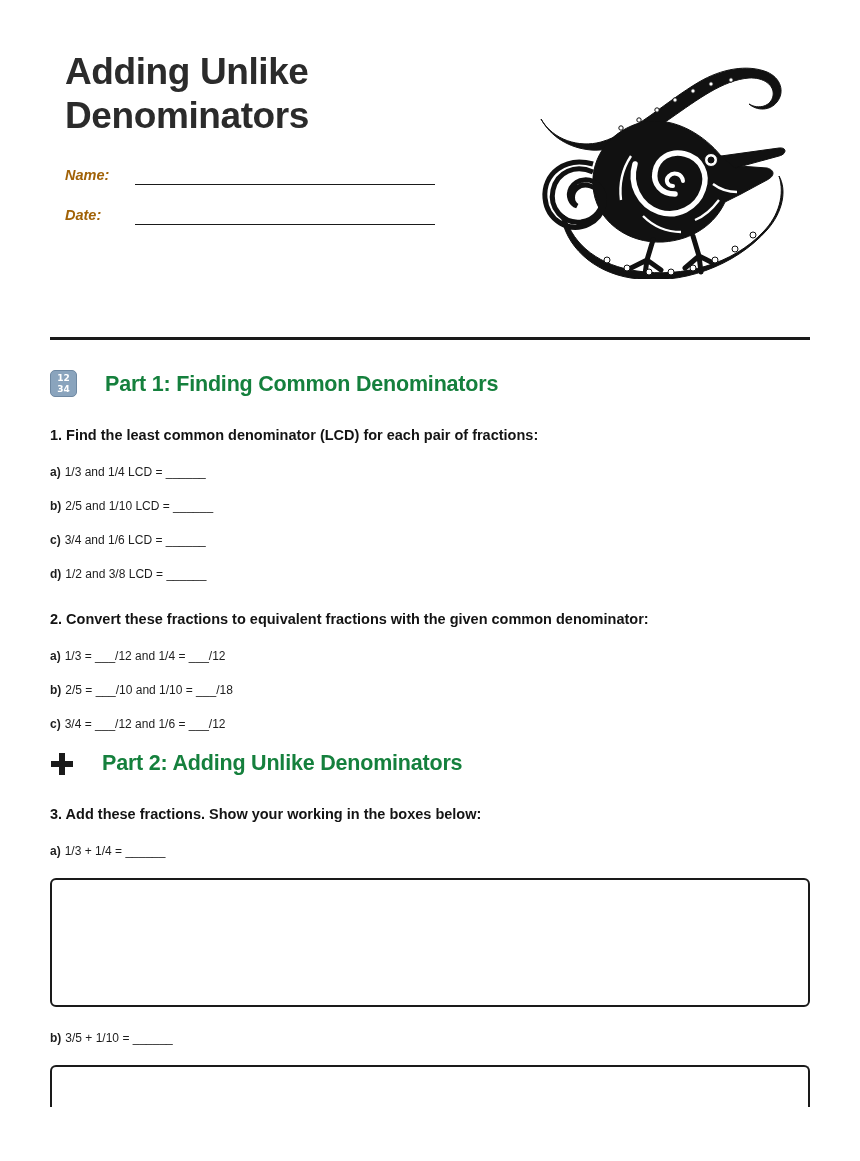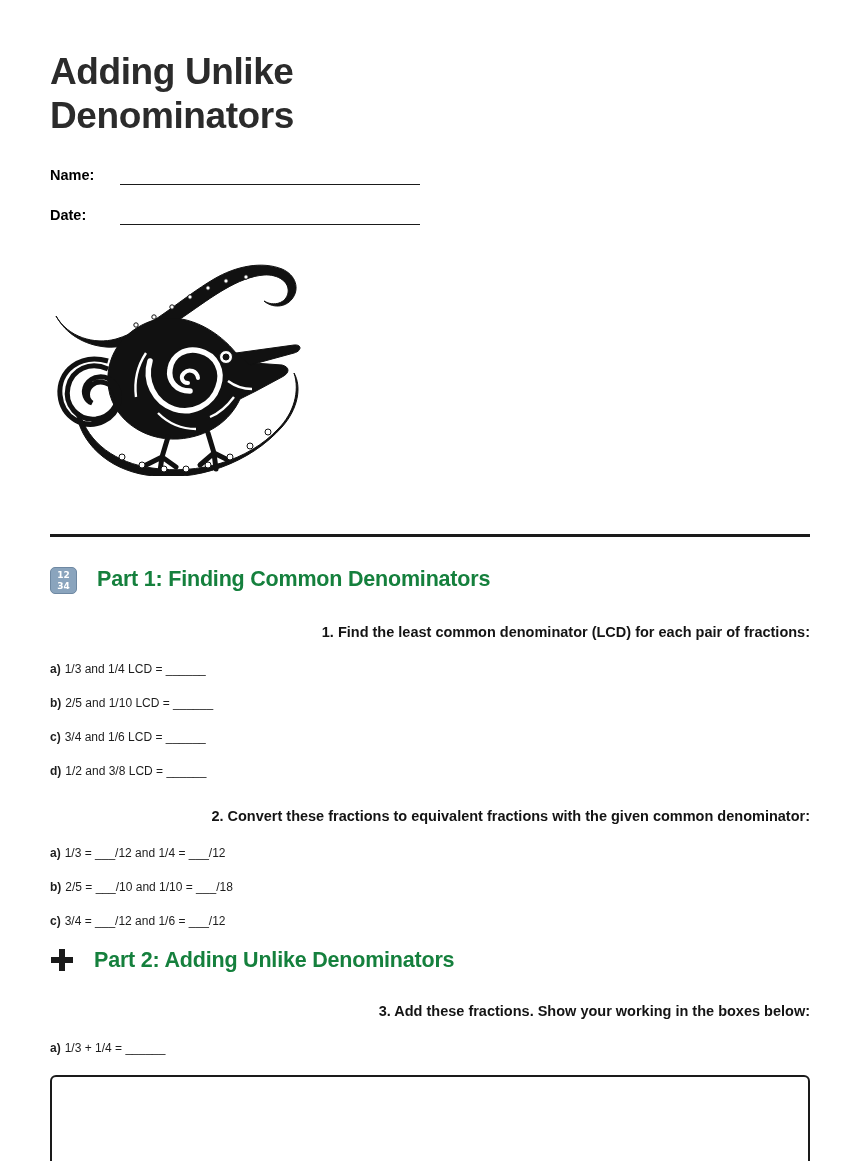--- a/index.html
+++ b/index.html
@@ -21,21 +21,20 @@
     box-sizing: border-box;
     padding: 40px 50px 0 50px;
     position: relative;
   }
   
   .header {
     display: flex;
     align-items: flex-start;
     justify-content: flex-end;
     padding-top: 10px;
-    flex-direction: column;
   }
   .header-left {
     width: 470px;
   }
   .doc-title {
     font-size: 37px;
     line-height: 1.18;
     font-weight: bold;
     color: #2b2b2b;
     letter-spacing: -0.4px;
@@ -43,23 +42,24 @@
     max-width: 330px;
   }
   .field-row {
     display: flex;
     align-items: flex-end;
     margin-bottom: 22px;
   }
   .field-label {
     font-size: 14.5px;
     font-weight: bold;
-    color: #000000;
+    color: #a16207;
     width: 70px;
     padding-bottom: 2px;
+    font-style: italic;
   }
   .field-line {
     width: 300px;
     border-bottom: 1.6px solid #1a1a1a;
     height: 16px;
   }
   .header-art {
     width: 265px;
     height: 235px;
     margin-right: 10px;
@@ -70,22 +70,22 @@
   
   .rule {
     border: 0;
     border-top: 3px solid #1a1a1a;
     margin: 58px 0 30px 0;
   }
 
   
   .section-head {
     display: flex;
-    align-items: flex-start;
-    gap: 20px;
+    align-items: flex-end;
+    gap: 28px;
     margin: 0 0 30px 0;
   }
   .section-head.part2 { }
   .section-title {
     font-size: 21.5px;
     font-weight: bold;
     color: #15803d;
     letter-spacing: -0.2px;
   }
   .emoji-1234 {
@@ -118,21 +118,20 @@
   }
   .plus-icon::after {
     top: 9px; left: 1px; height: 6px; width: 22px;
   }
 
   .q-prompt {
     font-size: 14.5px;
     font-weight: bold;
     color: #141414;
     margin: 0 0 22px 0;
-    text-align: right;
   }
   .q-prompt.tight { margin-top: 30px; }
   .item {
     font-size: 12px;
     color: #1d1d1d;
     margin: 0 0 20px 0;
   }
   .item .lbl {
     font-weight: bold;
     margin-right: 4px;

